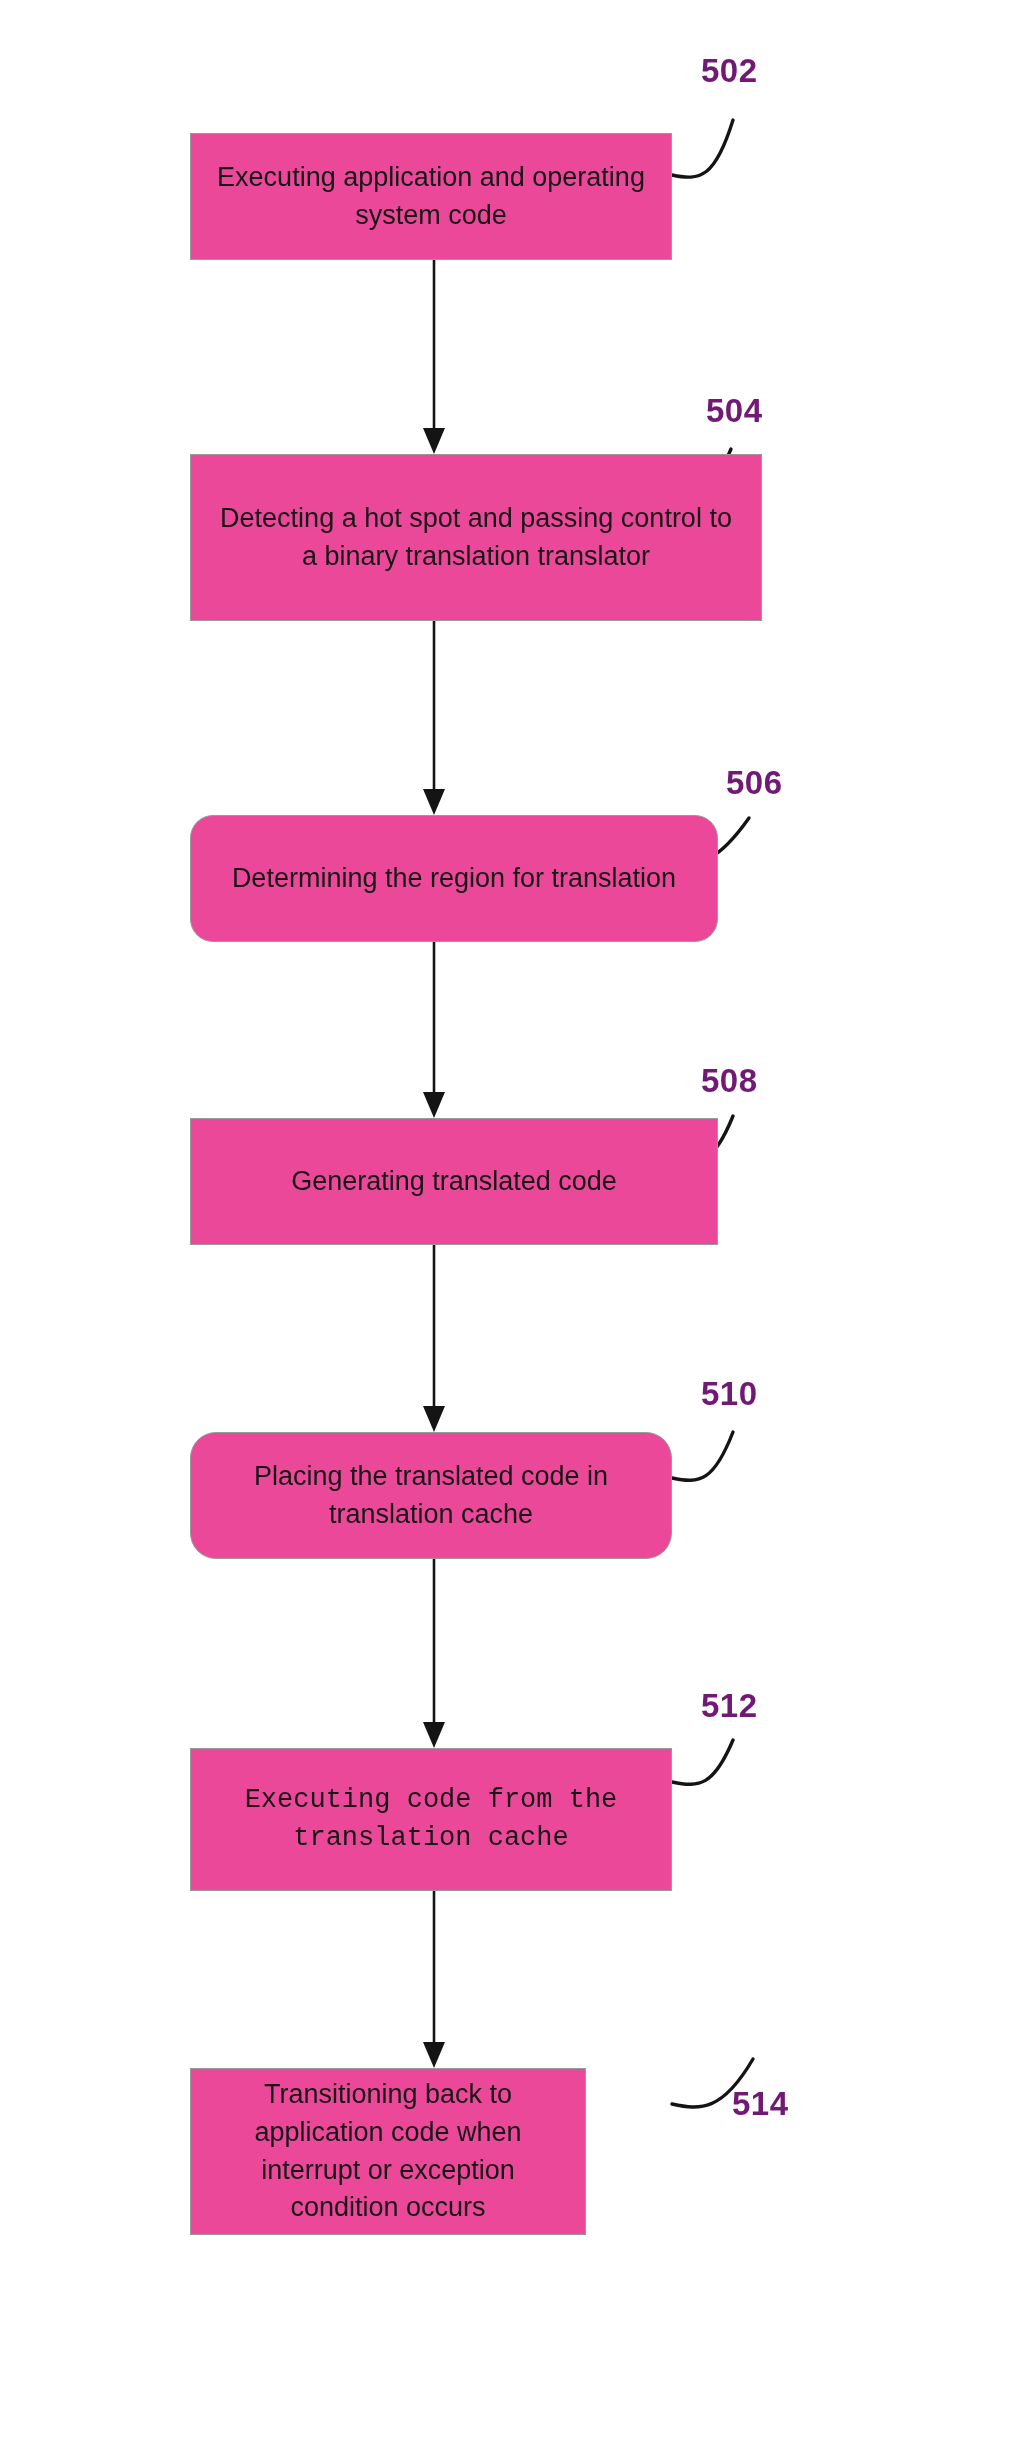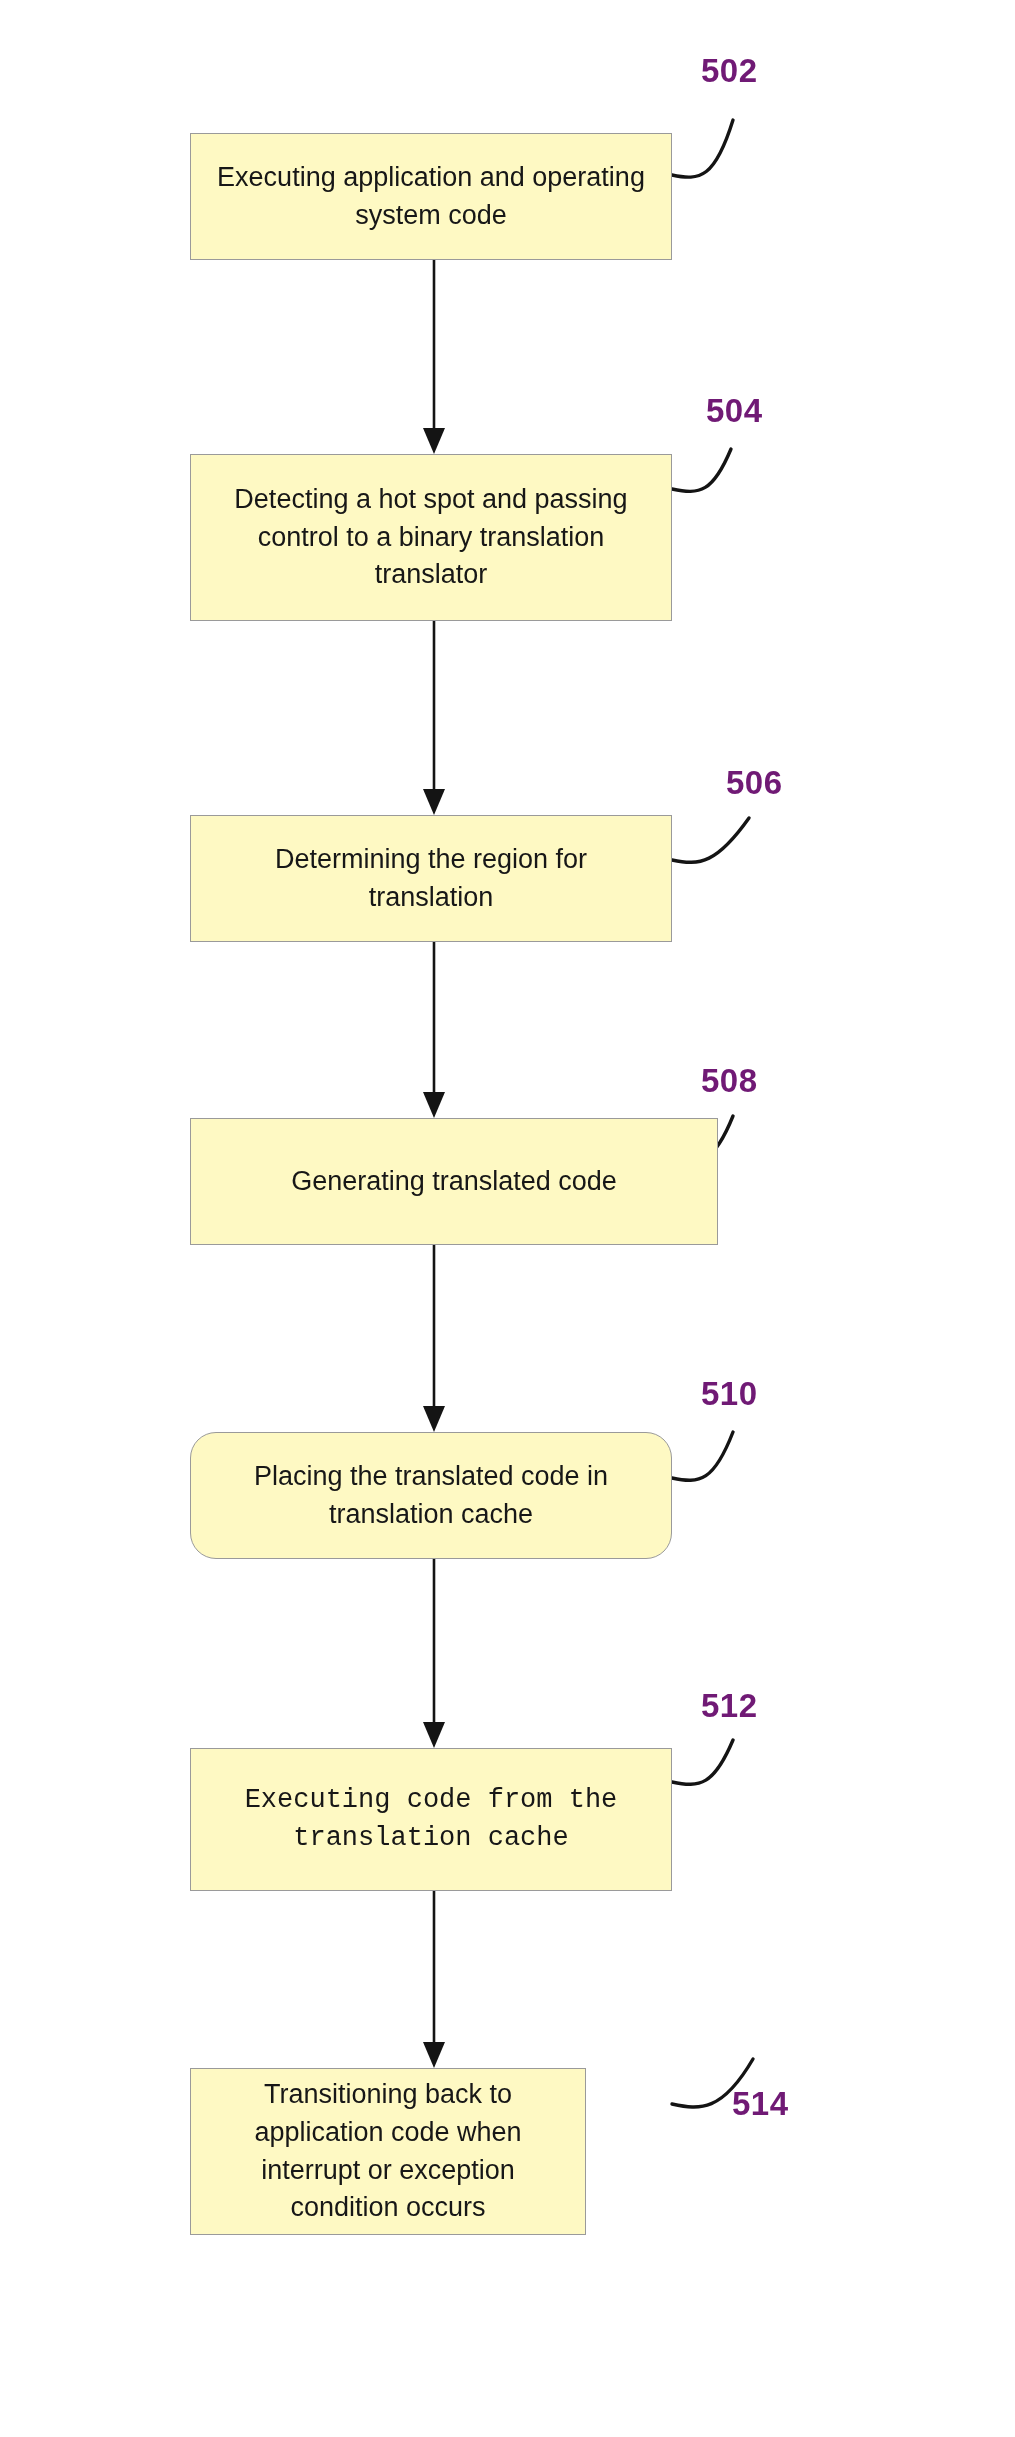--- a/index.html
+++ b/index.html
@@ -39,21 +39,21 @@
     line-height: 1.05;
   }
 
   
   .pbox {
     position: absolute;
     left: 190px;
     width: 482px;
     box-sizing: border-box;
     border: 1px solid #9a9a9a;
-    background: #fef9c3;
+    background: #ec4899;
     display: flex;
     align-items: center;
     justify-content: center;
     padding: 6px 22px;
   }
   .pbox .ptext {
     font-size: 27px;
     line-height: 1.40;
     text-align: center;
     color: #171717;
@@ -111,25 +111,25 @@
       <path d="M 672 1478 C 700 1484, 714 1481, 733 1432" fill="none" stroke="#141414" stroke-width="3.4" stroke-linecap="round"></path>
       <path d="M 672 1782 C 700 1788, 714 1785, 733 1740" fill="none" stroke="#141414" stroke-width="3.4" stroke-linecap="round"></path>
       <path d="M 672 2104 C 700 2110, 722 2112, 753 2059" fill="none" stroke="#141414" stroke-width="3.4" stroke-linecap="round"></path>
     </svg>
 
   <div id="nodes">
       <div class="pbox" style="left: 190px; top: 133px; width: 482px; height: 127px;">
         <div class="ptext">Executing application and operating system code</div>
       </div>
       <div class="refnum" style="left: 701px; top: 52px;">502</div>
-      <div class="pbox" style="left: 190px; top: 454px; width: 482px; height: 167px;">
+      <div class="pbox" style="left: 190px; top: 454px; width: 572px; height: 167px;">
         <div class="ptext">Detecting a hot spot and passing control to a binary translation translator</div>
       </div>
       <div class="refnum" style="left: 706px; top: 392px;">504</div>
-      <div class="pbox" style="left: 190px; top: 815px; width: 482px; height: 127px;">
+      <div class="pbox" style="left: 190px; top: 815px; width: 528px; height: 127px; border-radius: 23px;">
         <div class="ptext">Determining the region for translation</div>
       </div>
       <div class="refnum" style="left: 726px; top: 764px;">506</div>
       <div class="pbox" style="left: 190px; top: 1118px; width: 528px; height: 127px;">
         <div class="ptext">Generating translated code</div>
       </div>
       <div class="refnum" style="left: 701px; top: 1062px;">508</div>
       <div class="pbox" style="left: 190px; top: 1432px; width: 482px; height: 127px; border-radius: 26px;">
         <div class="ptext">Placing the translated code in translation cache</div>
       </div>

